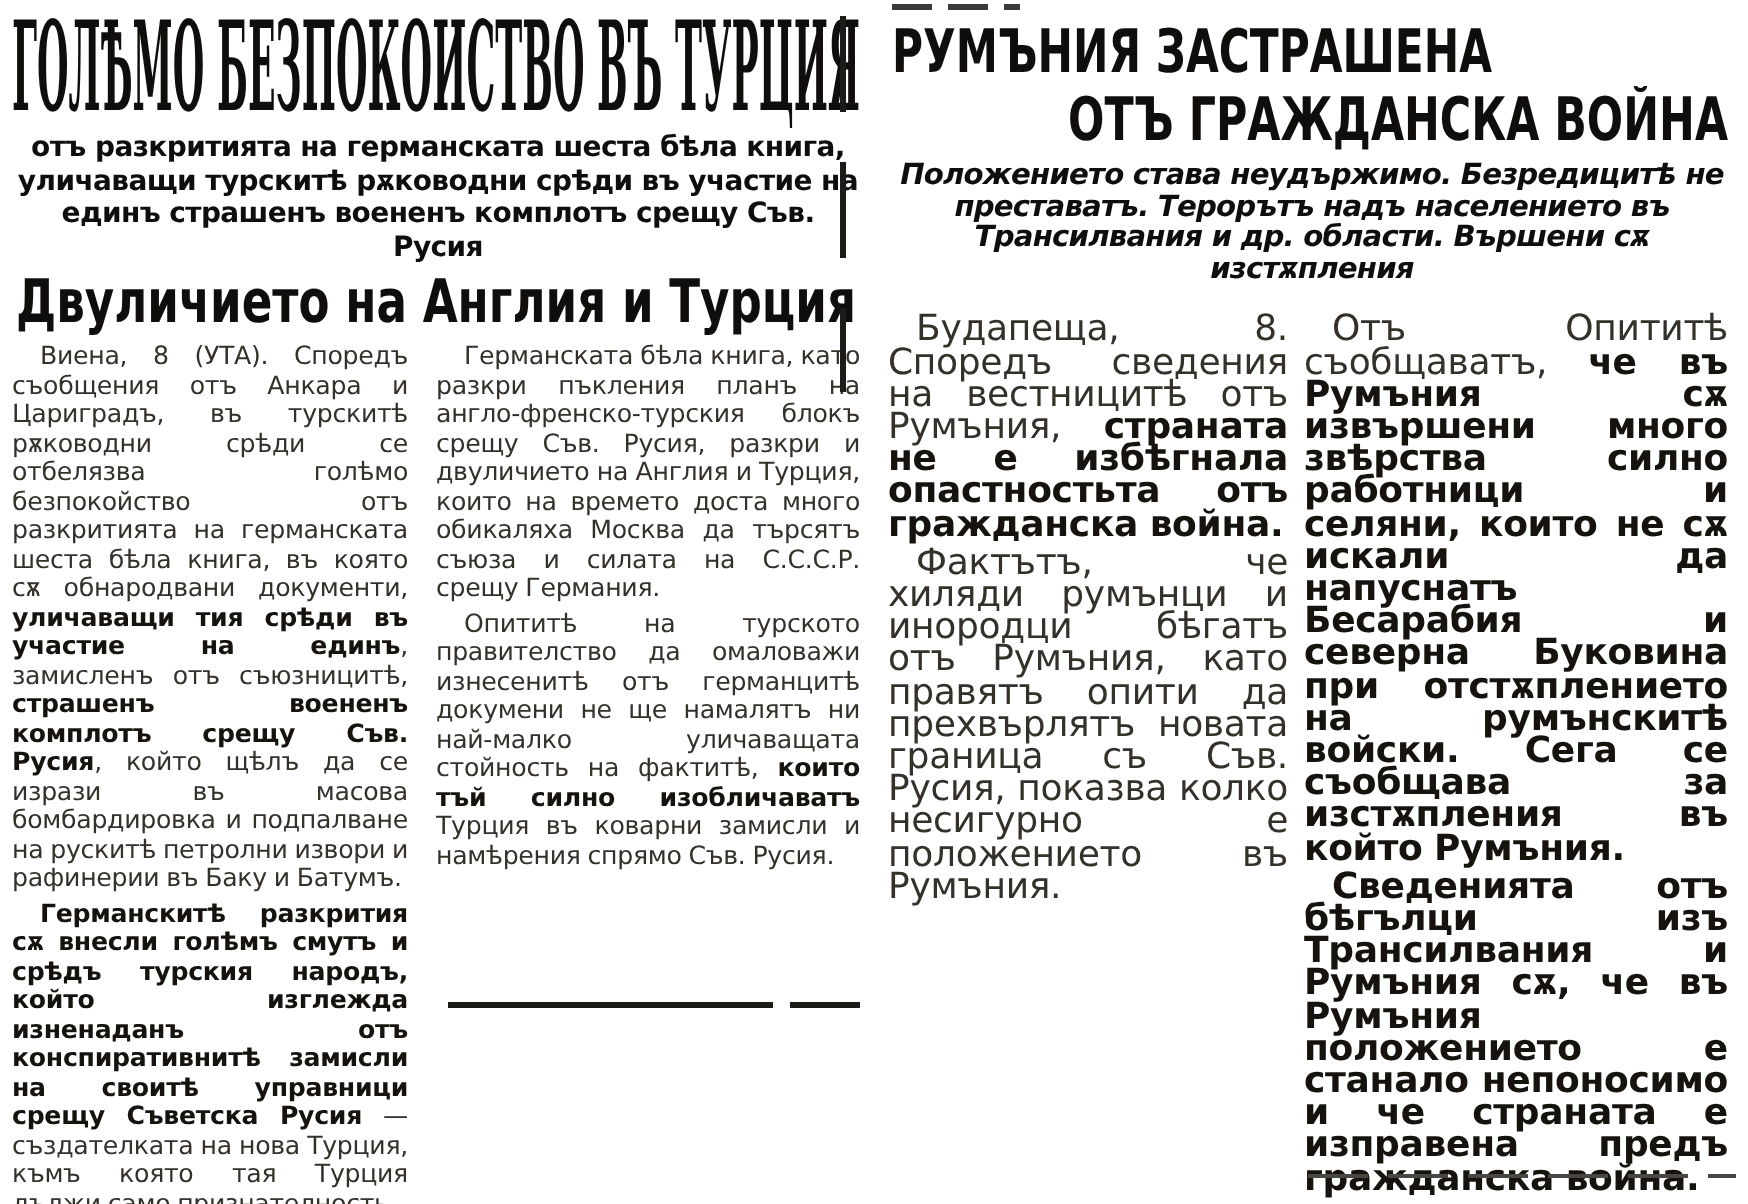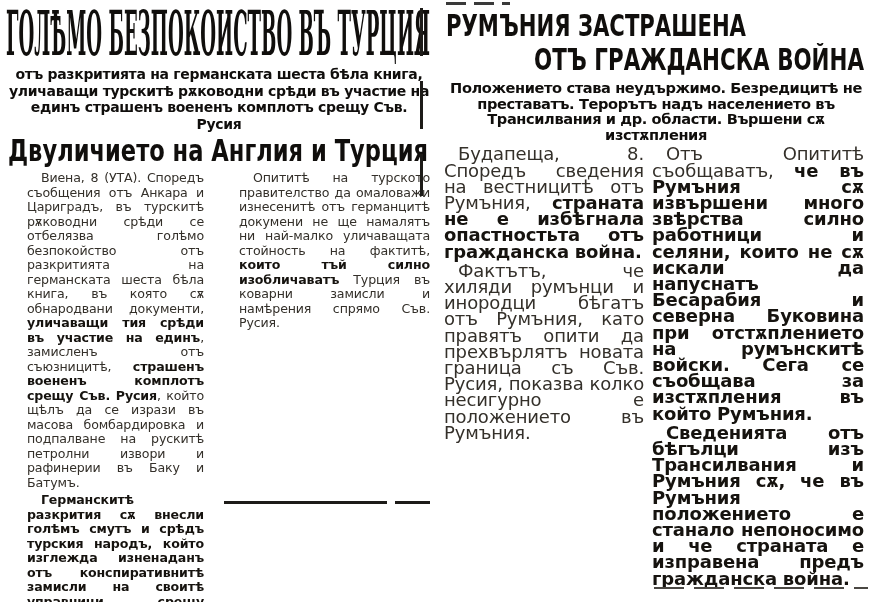--- a/index.html
+++ b/index.html
@@ -22,37 +22,38 @@
   .subhead{
     font-weight:bold;color:var(--ink,#100e0c);
     text-align:center;
   }
   .subhead-left{
     font-size:14px;line-height:16.5px;letter-spacing:-0.3px;
     margin:2px 0 2px 0;
   }
   .subhead-right{
     font-size:14.6px;line-height:15.6px;letter-spacing:-0.4px;
-    margin:3px 0 4px 0;
+    margin:3px 0 15px 0;
+    font-style:italic;
   }
   .columns{display:flex;}
   .columns-left{gap:14px;margin-top:3px;}
   .columns-right{gap:8px;margin-top:4px;}
   .col{min-width:0;}
   .col-l1{width:198px;}
   .col-l2{width:212px;}
   .col-r1{width:200px;}
   .col-r2{width:212px;}
   .col p{
     margin:0 0 3px 0;
     text-indent:14px;
     text-align:justify;
   }
   .body-left .col p{
-    font-size:12.6px;line-height:14.5px;letter-spacing:-0.15px;word-spacing:-0.4px;margin-left:21px;
+    font-size:12.6px;line-height:14.5px;letter-spacing:-0.15px;word-spacing:-0.4px;
   }
   .body-right .col p{
     font-size:18px;line-height:16.2px;letter-spacing:-0.15px;word-spacing:-0.3px;
   }
   .col p span{color:var(--body,#34302a);}
   .col p span.b{font-weight:bold;color:var(--bold,#16130f);}
   
   .vert-divider{
     position:absolute;left:420px;top:8px;width:3px;height:188px;
     background:repeating-linear-gradient(180deg,
@@ -88,20 +89,21 @@
     <svg class="hl" width="426" height="34">
       <text x="2" y="27" font-size="30" font-weight="bold" font-family="DejaVu Sans, sans-serif" textLength="420" lengthAdjust="spacingAndGlyphs">Двуличието на Англия и Турция</text>
     </svg>
 
     <div class="columns columns-left">
       <div class="col col-l1">
           <p><span>Виена, 8 (УТА). Споредъ съобщения отъ Анкара и Цариградъ, въ турскитѣ рѫководни срѣди се отбелязва голѣмо безпокойство отъ разкритията на германската шеста бѣла книга, въ която сѫ обнародвани документи, </span><span class="b">уличаващи тия срѣди въ участие на единъ</span><span>, замисленъ отъ съюзницитѣ, </span><span class="b">страшенъ воененъ комплотъ срещу Съв. Русия</span><span>, който щѣлъ да се изрази въ масова бомбардировка и подпалване на рускитѣ петролни извори и рафинерии въ Баку и Батумъ.</span></p>
           <p><span class="b">Германскитѣ разкрития сѫ внесли голѣмъ смутъ и срѣдъ турския народъ, който изглежда изненаданъ отъ конспиративнитѣ замисли на своитѣ управници срещу Съветска Русия</span><span> — създателката на нова Турция, къмъ която тая Турция дължи само признателность.</span></p>
         </div>
       <div class="col col-l2">
+          <p><span>Германската бѣла книга, като разкри пъкления планъ на англо-френско-турския блокъ срещу Съв. Русия, разкри и двуличието на Англия и Турция, които на времето доста много обикаляха Москва да търсятъ съюза и силата на С.С.С.Р. срещу Германия.</span></p>
           <p><span>Опититѣ на турското правителство да омаловажи изнесенитѣ отъ германцитѣ докумени не ще намалятъ ни най-малко уличаващата стойность на фактитѣ, </span><span class="b">които тъй силно изобличаватъ</span><span> Турция въ коварни замисли и намѣрения спрямо Съв. Русия.</span></p>
         </div>
     </div>
   </section>
 
   <div class="end-rule-left"></div>
 
   <div class="vert-divider"></div>
 
   <section class="article-right body-right">

